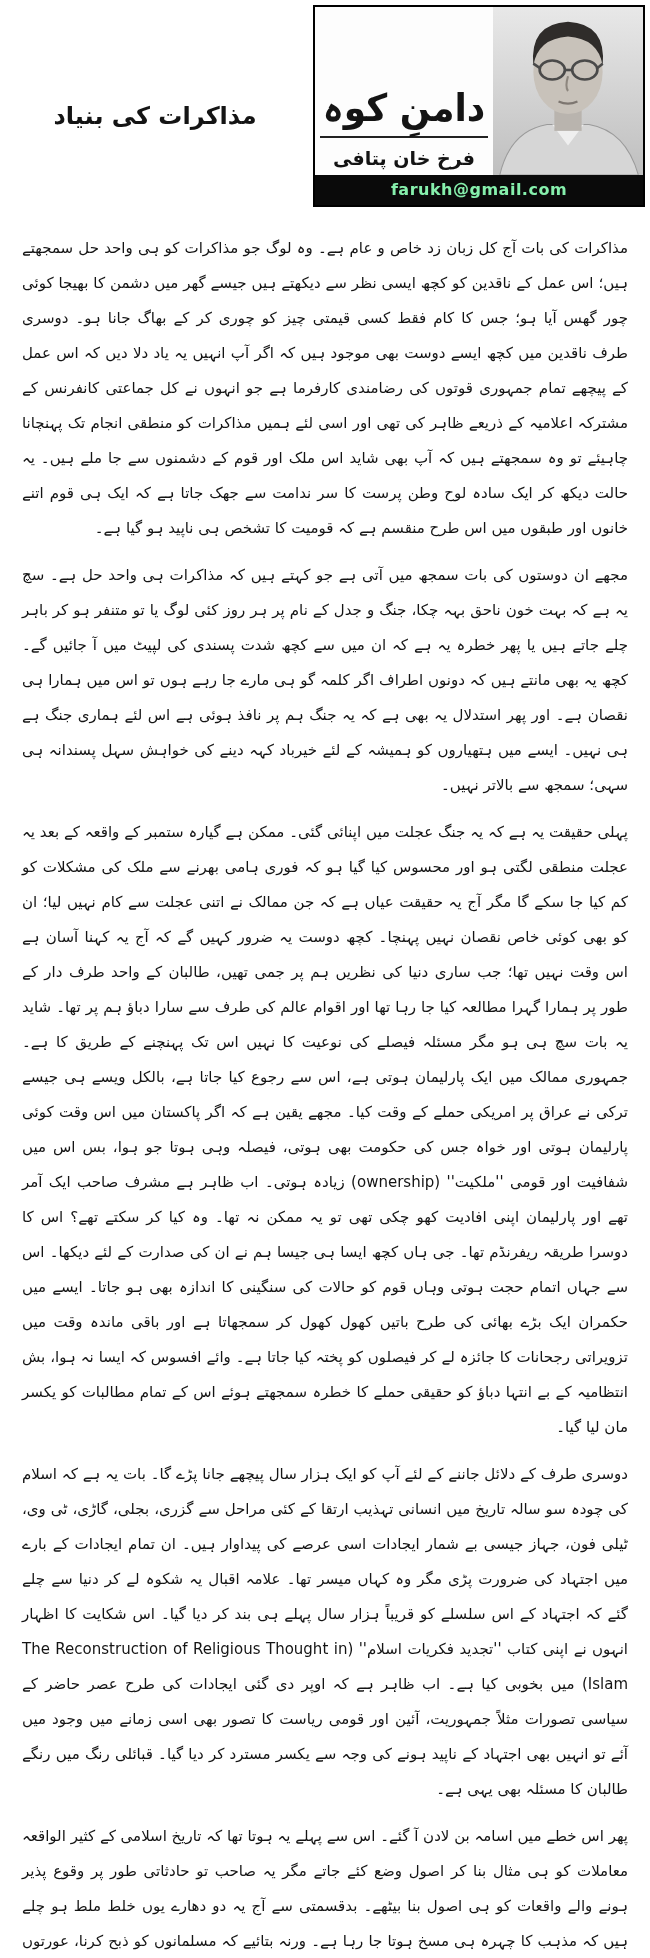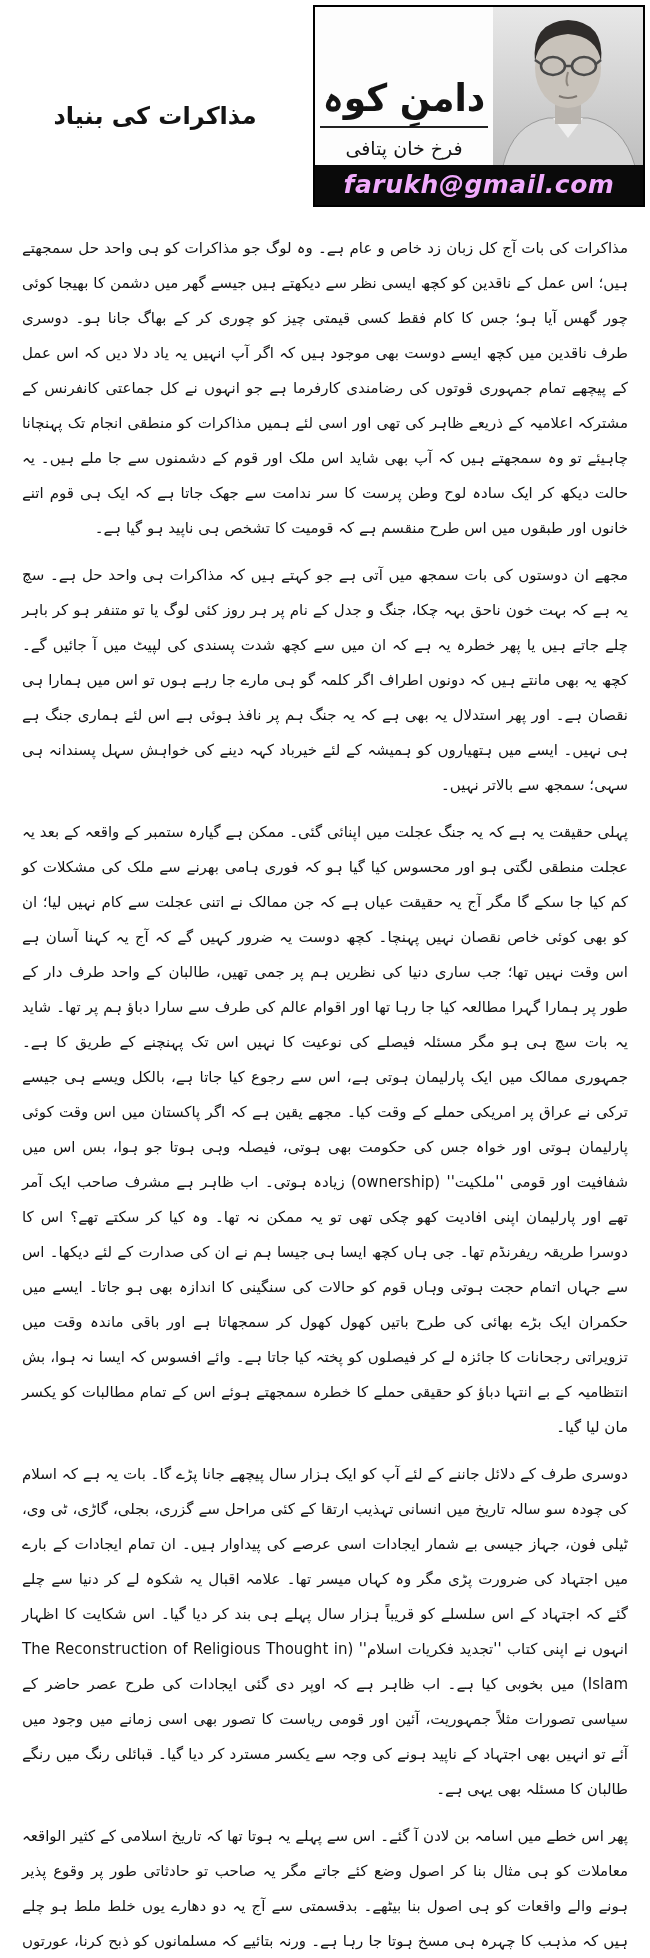--- a/index.html
+++ b/index.html
@@ -52,35 +52,34 @@
     letter-spacing: -1px;
     transform: scaleY(1.05);
   }
   .masthead-rule {
     width: 168px;
     border-top: 2px solid #222;
     margin: 8px 0 9px 0;
   }
   .author-name {
     font-size: 19px;
-    font-weight: normal;
+    font-weight: bold;
     direction: rtl;
   }
   .photo-wrap { flex: 1; position: relative; overflow: hidden; }
   .photo-wrap svg { display: block; width: 100%; height: 100%; }
   .email-bar {
     background: #0a0a0a;
-    color: #f0abfc;
+    color: #86efac;
     text-align: center;
-    font-size: 25px;
+    font-size: 16px;
     font-weight: bold;
     letter-spacing: 0.5px;
     padding: 5px 0 6px 0;
     direction: ltr;
-    font-style: italic;
   }
   
   .article-body {
     direction: rtl;
     padding: 4px 10px 0 10px;
     font-size: 15px;
     line-height: 35px;
     text-align: justify;
     text-align-last: right;
   }

